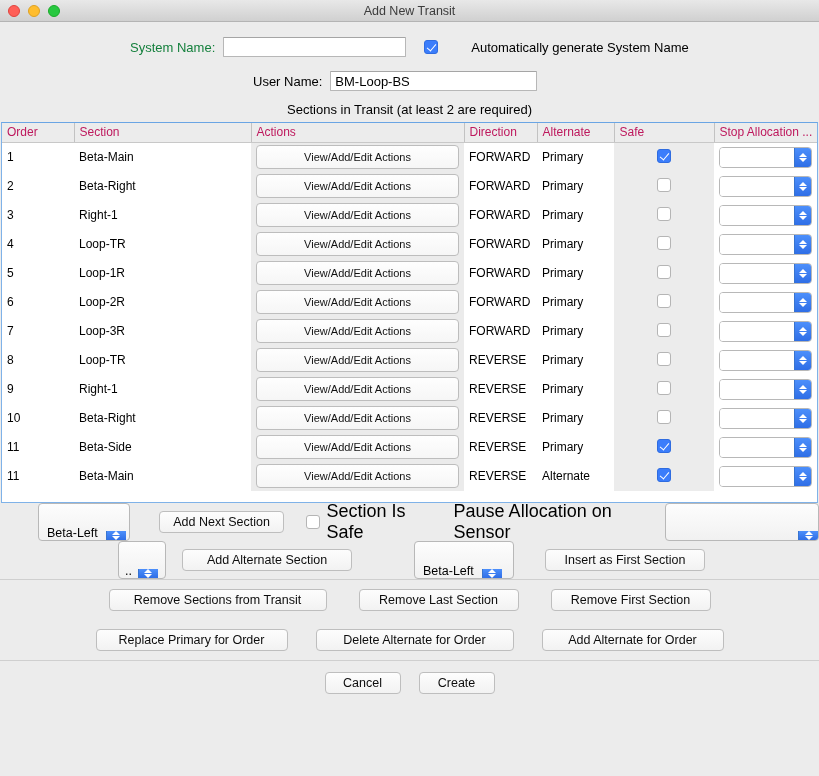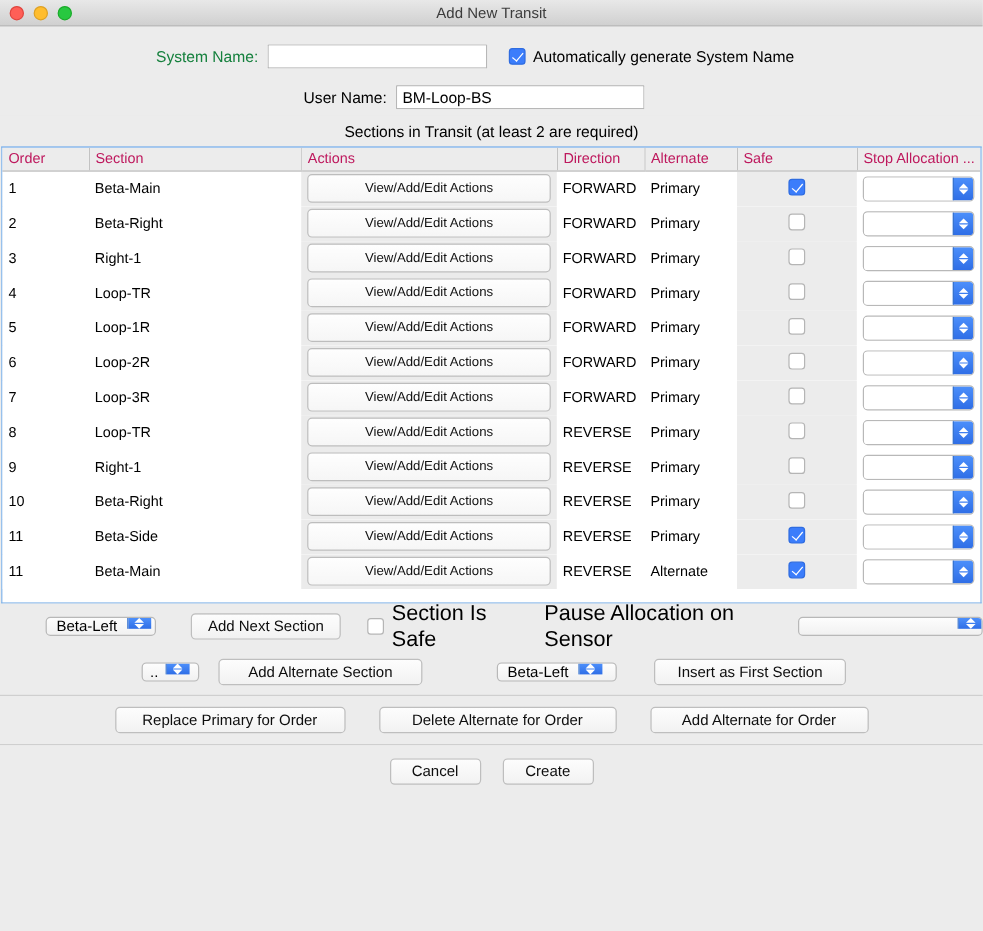--- a/index.html
+++ b/index.html
@@ -81,21 +81,21 @@
   .cbox.on::after {
     content: "";
     position: absolute;
     left: 4px; top: 1px;
     width: 4px; height: 8px;
     border: solid #fff;
     border-width: 0 1.8px 1.8px 0;
     transform: rotate(40deg);
   }
   .cb-wrap { display: flex; align-items: center; gap: 6px; margin-left: 18px; }
-  .cb-label { font-size: 13px; }
+  .cb-label { font-size: 13px; margin-left: 27px; }
 
   
   .table-title {
     text-align: center;
     font-size: 13px;
     padding: 6px 0 5px 0;
     background: #ececec;
   }
   .tbl-wrap {
     margin: 0 1px;
@@ -197,26 +197,26 @@
     border: 1px solid #bebebe;
     border-radius: 4px;
     color: #0d0d0d;
     cursor: default;
     white-space: nowrap;
   }
 
   
   .combo {
     display: inline-flex;
-    height: 16px;
+    height: 38px;
     border: 1px solid #b8b8b8;
     border-radius: 4px;
     background: linear-gradient(#fdfdfd, #f1f1f1);
     overflow: hidden;
-    align-items: flex-start;
+    align-items: flex-end;
   }
   .combo .cv {
     display: flex;
     align-items: center;
     justify-content: center;
     padding: 0 8px;
     font-size: 12.5px;
     white-space: nowrap;
   }
   .combo .cb2 {
@@ -574,20 +574,25 @@
           <i class="down"></i>
         </span>
     </span>
     <button class="btn" style="margin-left:31px; width:160px;">Insert as First Section</button>
   </div>
 </div>
 
 <div class="divider"></div>
 
 <div class="panel">
+  <div class="ctrl-row center" style="height:40px; gap:32px;">
+    <button class="btn" style="width:218px;">Remove Sections from Transit</button>
+    <button class="btn" style="width:160px;">Remove Last Section</button>
+    <button class="btn" style="width:160px;">Remove First Section</button>
+  </div>
 
 
   <div class="ctrl-row center" style="height:40px; gap:28px;">
     <button class="btn" style="width:192px;">Replace Primary for Order</button>
     <button class="btn" style="width:198px;">Delete Alternate for Order</button>
     <button class="btn" style="width:182px;">Add Alternate for Order</button>
   </div>
 </div>
 
 <div class="divider"></div>

